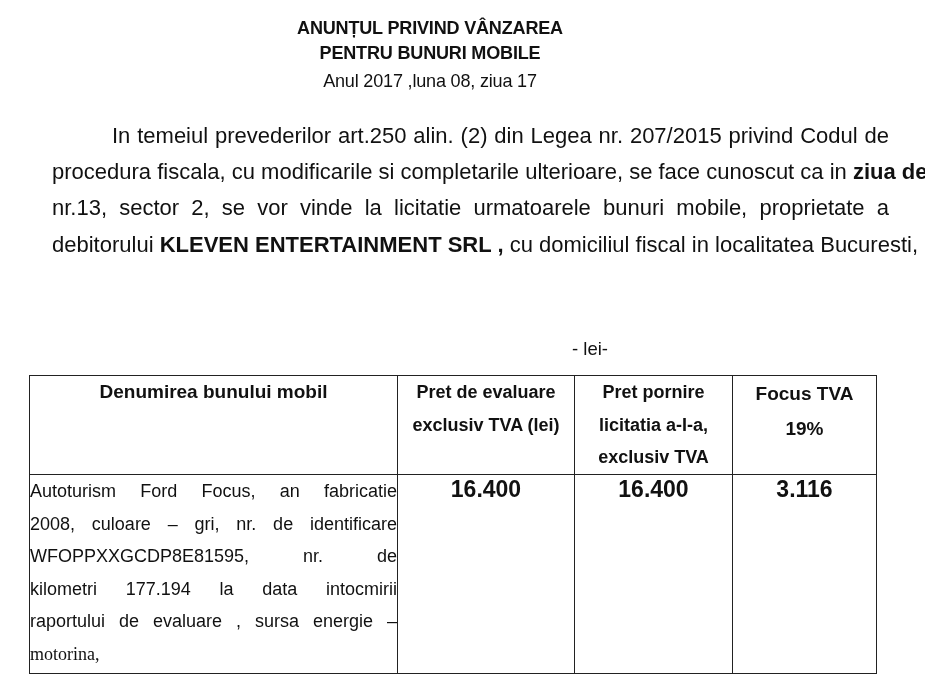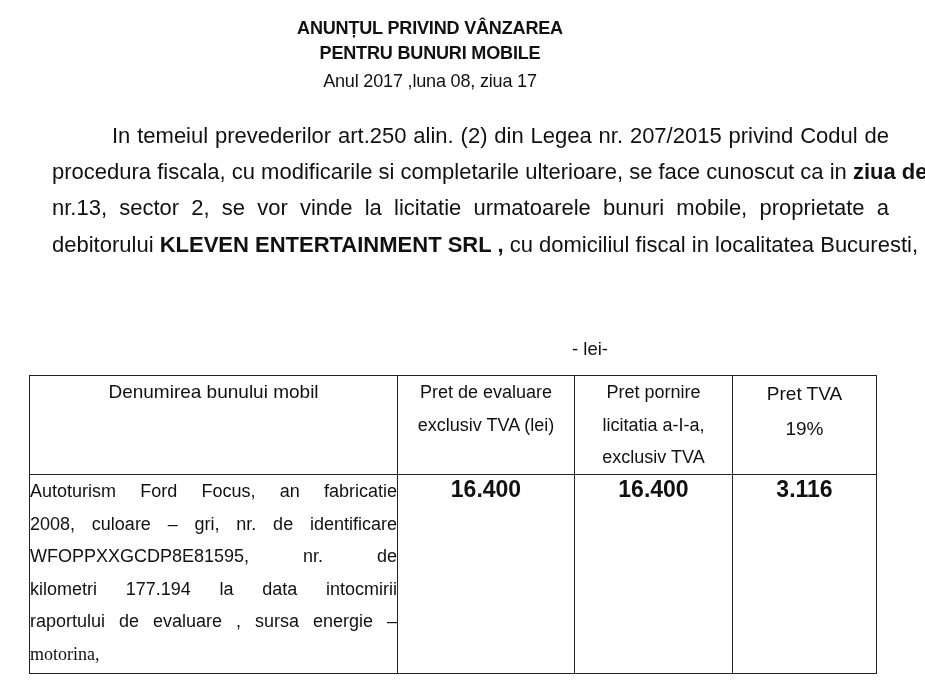--- a/index.html
+++ b/index.html
@@ -71,21 +71,21 @@
       width: 847px;
       border-collapse: collapse;
       table-layout: fixed;
     }
     table.goods td, table.goods th {
       border: 1.5px solid #222;
       vertical-align: top;
       padding: 0;
     }
     th {
-      font-weight: normal;
+      font-weight: bold;
       font-size: 18px;
       text-align: center;
       line-height: 32.5px;
     }
     th.h-name {
       vertical-align: top;
       padding-top: 18px;
       font-size: 19px;
     }
     th.h-eval, th.h-start {
@@ -149,21 +149,21 @@
     <th class="h-eval">
       <div>Pret de evaluare</div>
       <div>exclusiv TVA (lei)</div>
     </th>
     <th class="h-start">
       <div>Pret pornire</div>
       <div>licitatia a-I-a,</div>
       <div>exclusiv TVA</div>
     </th>
     <th class="h-tva">
-      <div>Pret TVA</div>
+      <div>Focus TVA</div>
       <div>19%</div>
     </th>
   </tr>
   <tr class="data-row">
     <td class="desc">
       <span class="dl">Autoturism Ford Focus, an fabricatie</span>
       <span class="dl">2008, culoare – gri, nr. de identificare</span>
       <span class="dl">WFOPPXXGCDP8E81595, nr. de</span>
       <span class="dl">kilometri 177.194 la data intocmirii</span>
       <span class="dl">raportului de evaluare , sursa energie –</span>

